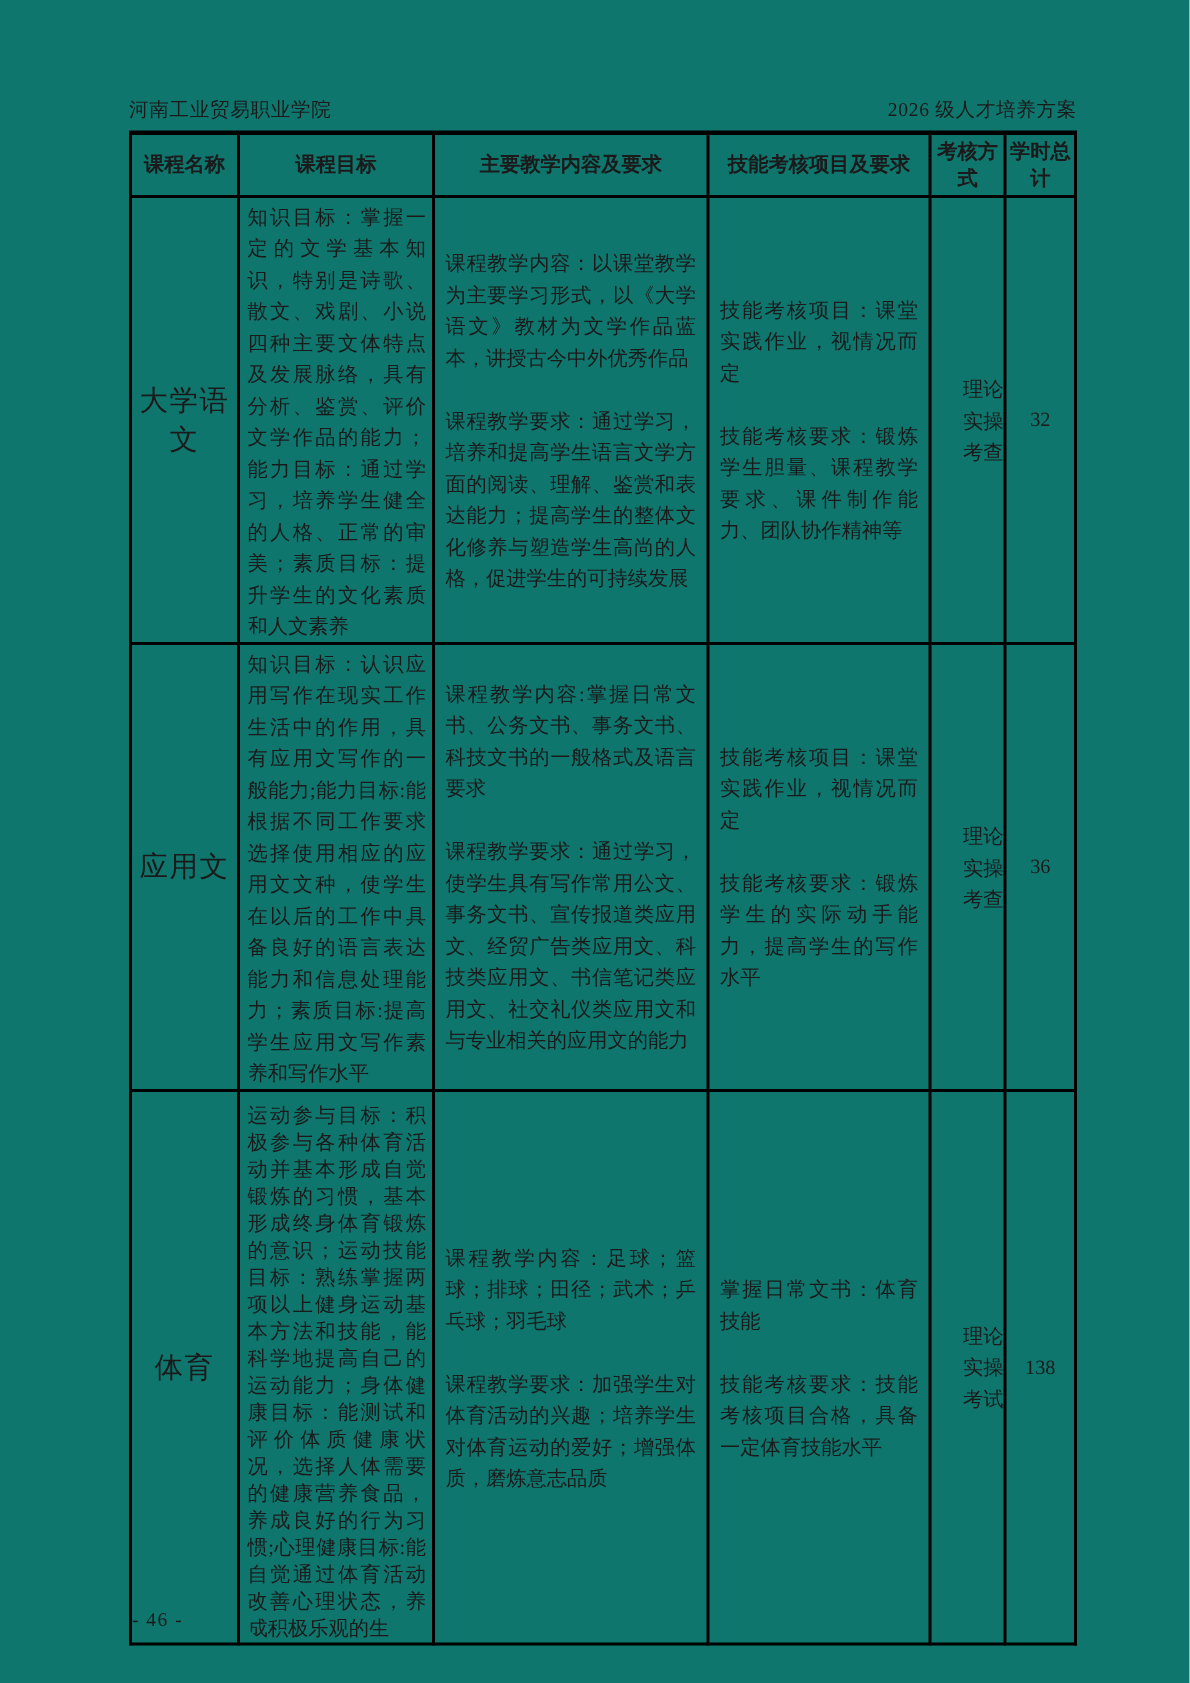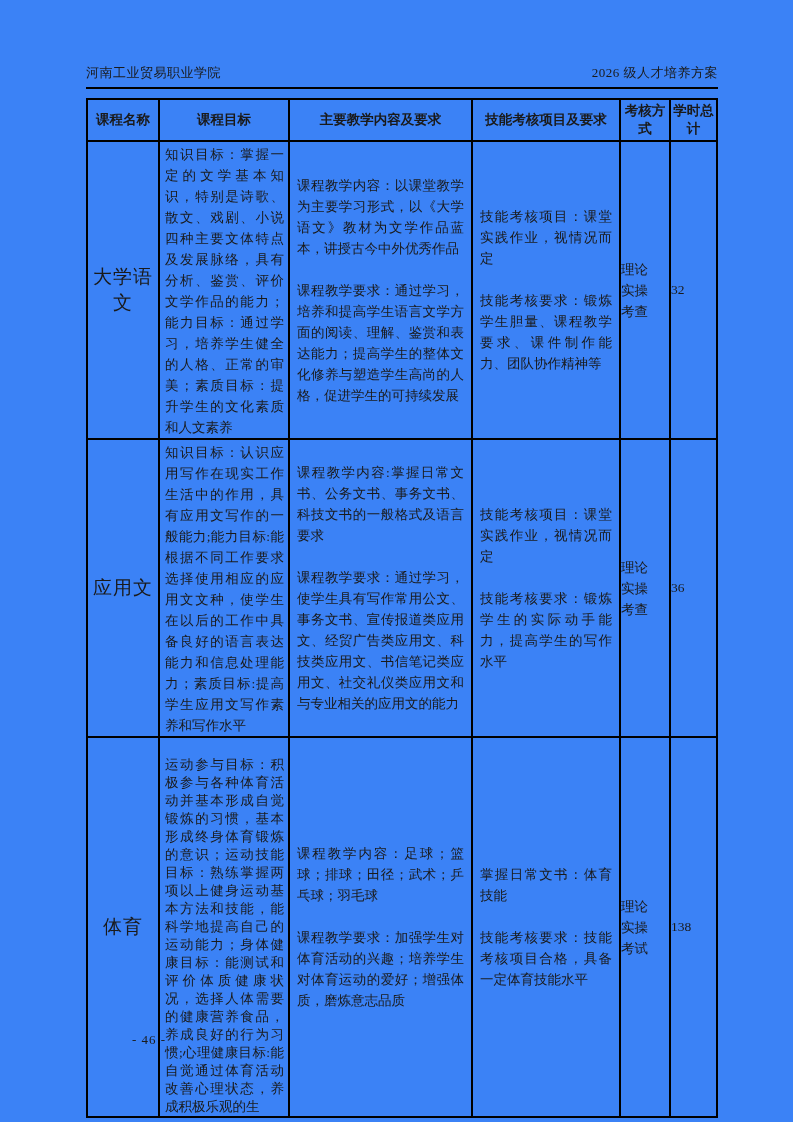--- a/index.html
+++ b/index.html
@@ -4,36 +4,36 @@
 <style>
   * { margin: 0; padding: 0; box-sizing: border-box; }
   html, body { background: #ffffff; }
   body {
     width: 793px; height: 1122px;
     font-family: "Liberation Serif", "DejaVu Serif", serif;
     color: #1a1a1a;
     position: relative;
     overflow: hidden;
   }
-  .page { position: absolute; inset: 0; background: #3b82f6; }
+  .page { position: absolute; inset: 0; background: #0f766e; }
 
   
   .doc-header {
     position: absolute;
     left: 86px; top: 64px; width: 632px;
     display: flex; justify-content: space-between; align-items: flex-end;
     font-size: 13px; letter-spacing: 0.5px;
     padding-bottom: 5px;
     border-bottom: 2px solid #000;
   }
 
   
   table.course-table {
     position: absolute;
-    left: 86px; top: 98px;
+    left: 86px; top: 88px;
     width: 630px;
     border-collapse: collapse;
     table-layout: fixed;
     font-size: 13.5px;
   }
   .course-table th, .course-table td {
     border: 2px solid #000;
     overflow: hidden;
     vertical-align: middle;
   }
@@ -48,41 +48,42 @@
   td.name-cell {
     text-align: center;
     font-size: 19px;
     letter-spacing: 1px;
   }
   td.obj-cell {
     vertical-align: top;
     padding: 2px 4px 0 5px;
     text-align: justify;
     line-height: 21px;
+    border-radius: 23px;
   }
-  td.obj-cell.tight { line-height: 18px; padding-top: 18px; }
+  td.obj-cell.tight { line-height: 18px; padding-top: 7px; }
   td.text-cell {
     padding: 2px 7px;
     text-align: justify;
     line-height: 21px;
   }
   .para + .para { margin-top: 21px; }
   td.method-cell {
-    text-align: left;
+    text-align: right;
     line-height: 21px;
     white-space: pre-line;
     margin-left: 26px;
   }
-  td.hours-cell { font-size: 13.5px; }
+  td.hours-cell { text-align: center; font-size: 13.5px; }
 
   
   .page-footer {
     position: absolute;
-    left: 88px; top: 1032px;
-    font-size: 13px; letter-spacing: 1px; margin-left: 44px;
+    left: 88px; top: 1072px;
+    font-size: 13px; letter-spacing: 1px;
   }
 </style>
 </head>
 <body>
 
 <div class="page">
 
   <div class="doc-header">
     <span>河南工业贸易职业学院</span>
     <span>2026 级人才培养方案</span>

